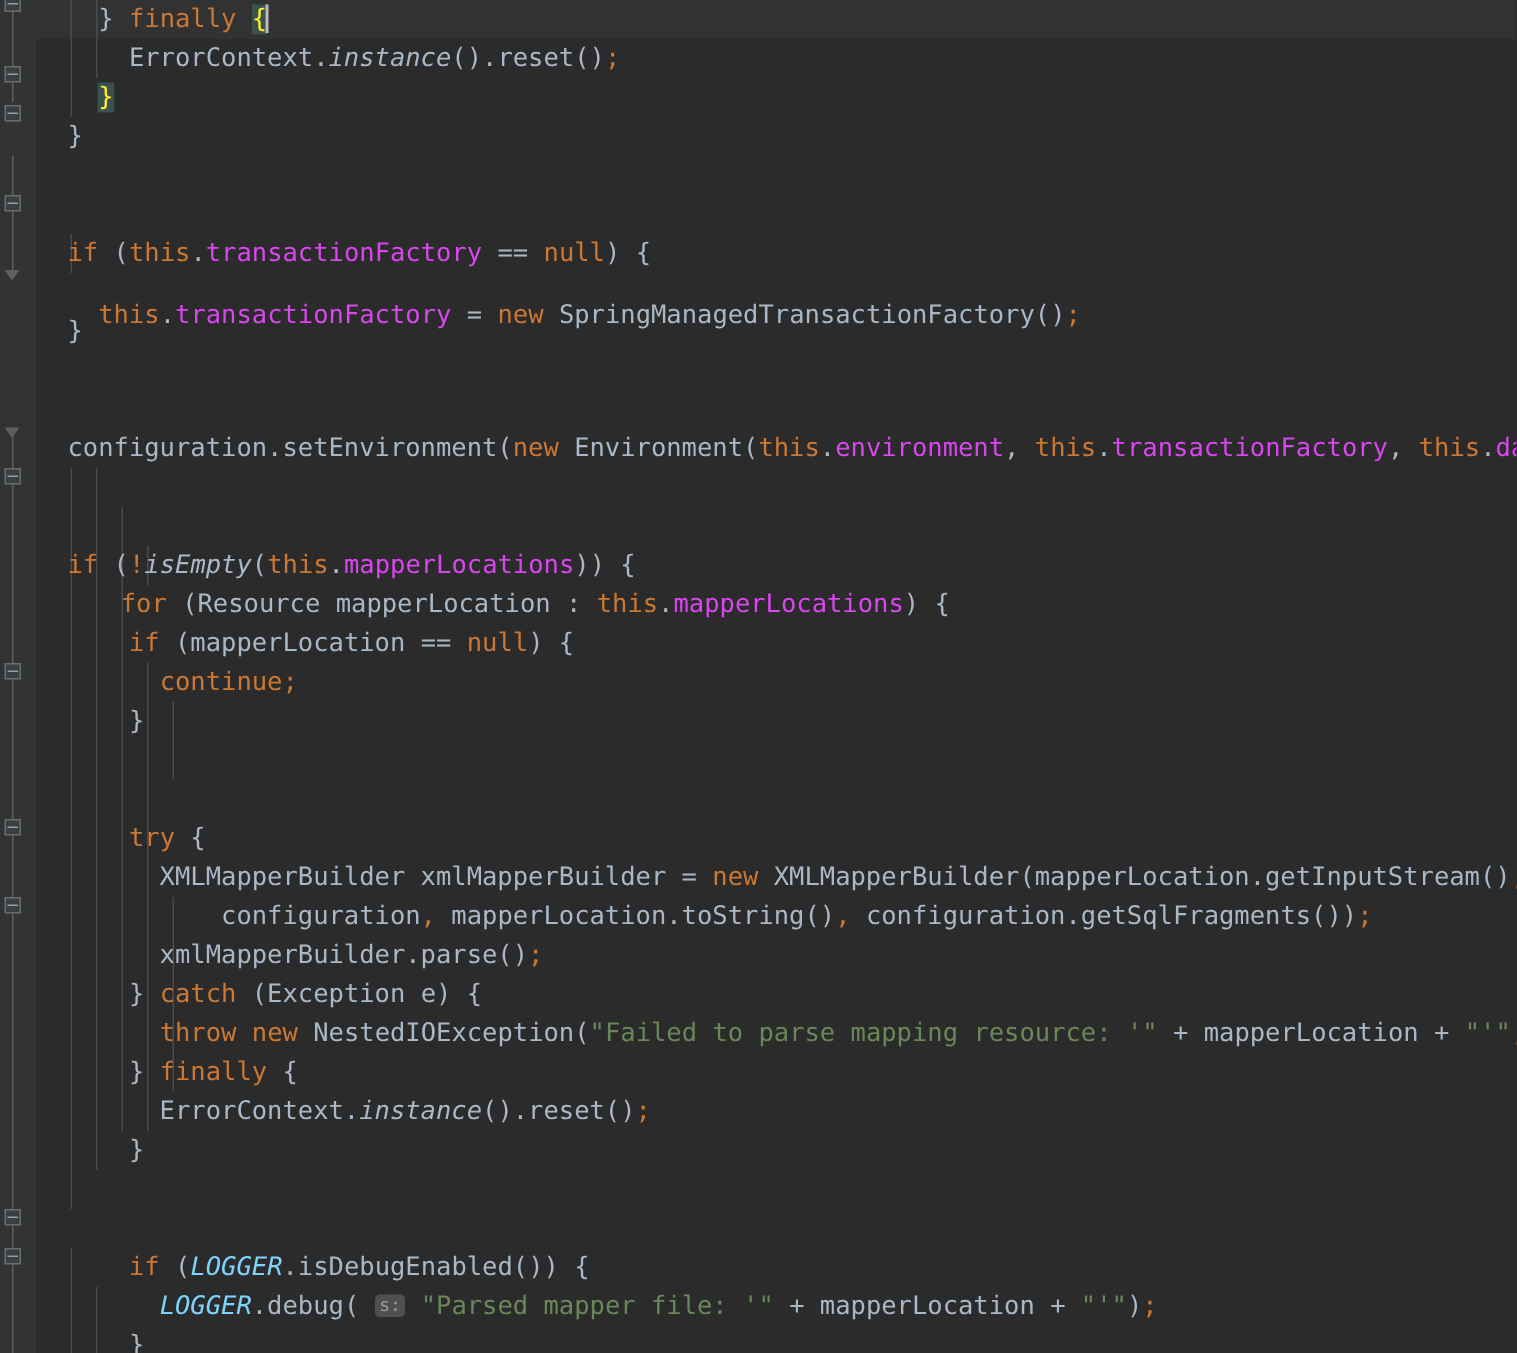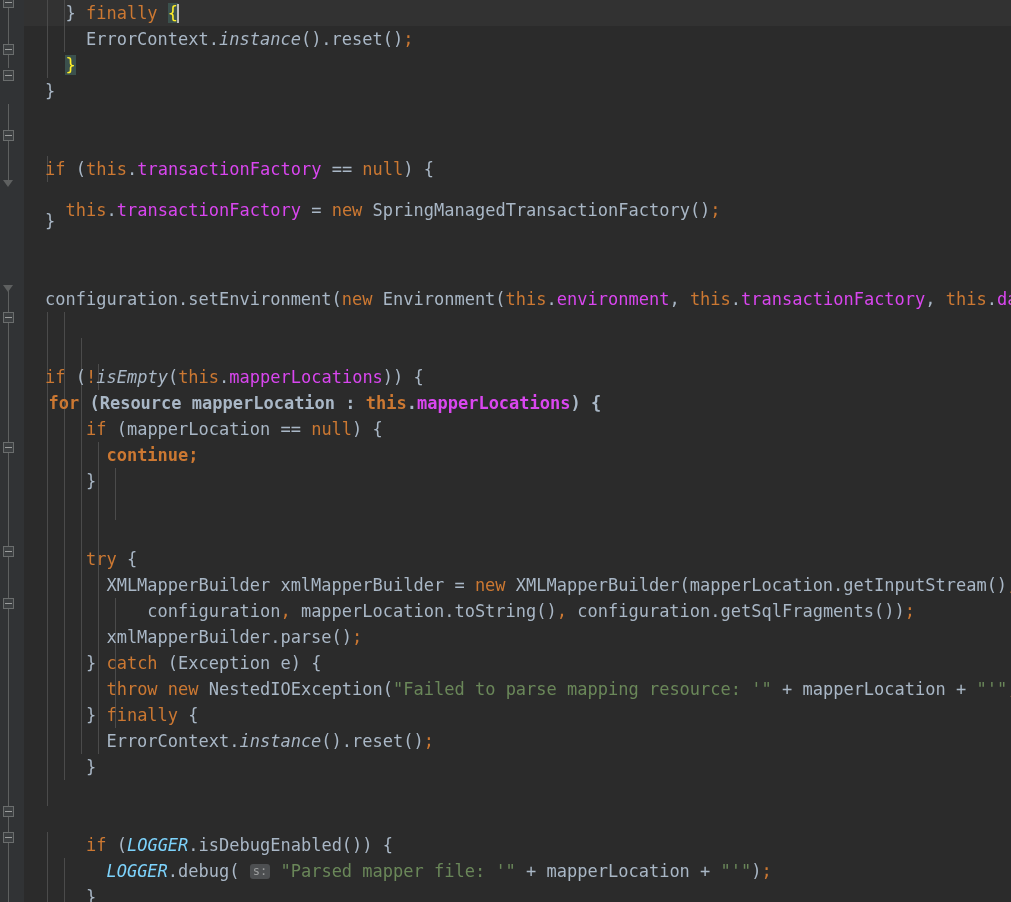--- a/index.html
+++ b/index.html
@@ -184,23 +184,23 @@
         <div class="code-line" style="top: 130px; left: 21px;"></div>
         <div class="code-line" style="top: 156px; left: 21px;"><span class="kw">if</span><span class="pln"> (</span><span class="kw">this</span><span class="pln">.</span><span class="fld">transactionFactory</span><span class="pln"> == </span><span class="kw">null</span><span class="pln">) {</span></div>
         <div class="code-line" style="top: 182px; left: 21px; margin-top: 15px;"><span class="pln">  </span><span class="kw">this</span><span class="pln">.</span><span class="fld">transactionFactory</span><span class="pln"> = </span><span class="kw">new</span><span class="pln"> SpringManagedTransactionFactory()</span><span class="sem">;</span></div>
         <div class="code-line" style="top: 208px; left: 21px;"><span class="pln">}</span></div>
         <div class="code-line" style="top: 234px; left: 21px;"></div>
         <div class="code-line" style="top: 260px; left: 21px;"></div>
         <div class="code-line" style="top: 286px; left: 21px;"><span class="pln">configuration.setEnvironment(</span><span class="kw">new</span><span class="pln"> Environment(</span><span class="kw">this</span><span class="pln">.</span><span class="fld">environment</span><span class="pln">, </span><span class="kw">this</span><span class="pln">.</span><span class="fld">transactionFactory</span><span class="pln">, </span><span class="kw">this</span><span class="pln">.</span><span class="fld">dataSource</span></div>
         <div class="code-line" style="top: 312px; left: 21px;"></div>
         <div class="code-line" style="top: 338px; left: 21px;"></div>
         <div class="code-line" style="top: 364px; left: 21px;"><span class="kw">if</span><span class="pln"> (</span><span class="kw">!</span><span class="smth">isEmpty</span><span class="pln">(</span><span class="kw">this</span><span class="pln">.</span><span class="fld">mapperLocations</span><span class="pln">)) {</span></div>
-        <div class="code-line" style="top: 390px; left: 4px; font-weight: bold;"><span class="pln">  </span><span class="kw">for</span><span class="pln"> (Resource mapperLocation : </span><span class="kw">this</span><span class="pln">.</span><span class="fld">mapperLocations</span><span class="pln">) {</span></div>
+        <div class="code-line" style="top: 390px; left: 36px;"><span class="pln">  </span><span class="kw">for</span><span class="pln"> (Resource mapperLocation : </span><span class="kw">this</span><span class="pln">.</span><span class="fld">mapperLocations</span><span class="pln">) {</span></div>
         <div class="code-line" style="top: 416px; left: 21px;"><span class="pln">    </span><span class="kw">if</span><span class="pln"> (mapperLocation == </span><span class="kw">null</span><span class="pln">) {</span></div>
-        <div class="code-line" style="top: 442px; left: 21px; font-weight: bold;"><span class="pln">      </span><span class="kw">continue</span><span class="sem">;</span></div>
+        <div class="code-line" style="top: 442px; left: 21px;"><span class="pln">      </span><span class="kw">continue</span><span class="sem">;</span></div>
         <div class="code-line" style="top: 468px; left: 21px;"><span class="pln">    }</span></div>
         <div class="code-line" style="top: 494px; left: 21px;"></div>
         <div class="code-line" style="top: 520px; left: 21px;"></div>
         <div class="code-line" style="top: 546px; left: 21px;"><span class="pln">    </span><span class="kw">try</span><span class="pln"> {</span></div>
         <div class="code-line" style="top: 572px; left: 21px;"><span class="pln">      XMLMapperBuilder xmlMapperBuilder = </span><span class="kw">new</span><span class="pln"> XMLMapperBuilder(mapperLocation.getInputStream()</span><span class="sem">,</span></div>
         <div class="code-line" style="top: 598px; left: 21px;"><span class="pln">          configuration</span><span class="sem">,</span><span class="pln"> mapperLocation.toString()</span><span class="sem">,</span><span class="pln"> configuration.getSqlFragments())</span><span class="sem">;</span></div>
         <div class="code-line" style="top: 624px; left: 21px;"><span class="pln">      xmlMapperBuilder.parse()</span><span class="sem">;</span></div>
         <div class="code-line" style="top: 650px; left: 21px;"><span class="pln">    } </span><span class="kw">catch</span><span class="pln"> (Exception e) {</span></div>
         <div class="code-line" style="top: 676px; left: 21px;"><span class="pln">      </span><span class="kw">throw</span><span class="pln"> </span><span class="kw">new</span><span class="pln"> NestedIOException(</span><span class="str">"Failed to parse mapping resource: '"</span><span class="pln"> + mapperLocation + </span><span class="str">"'"</span><span class="sem">,</span></div>
         <div class="code-line" style="top: 702px; left: 21px;"><span class="pln">    } </span><span class="kw">finally</span><span class="pln"> {</span></div>

